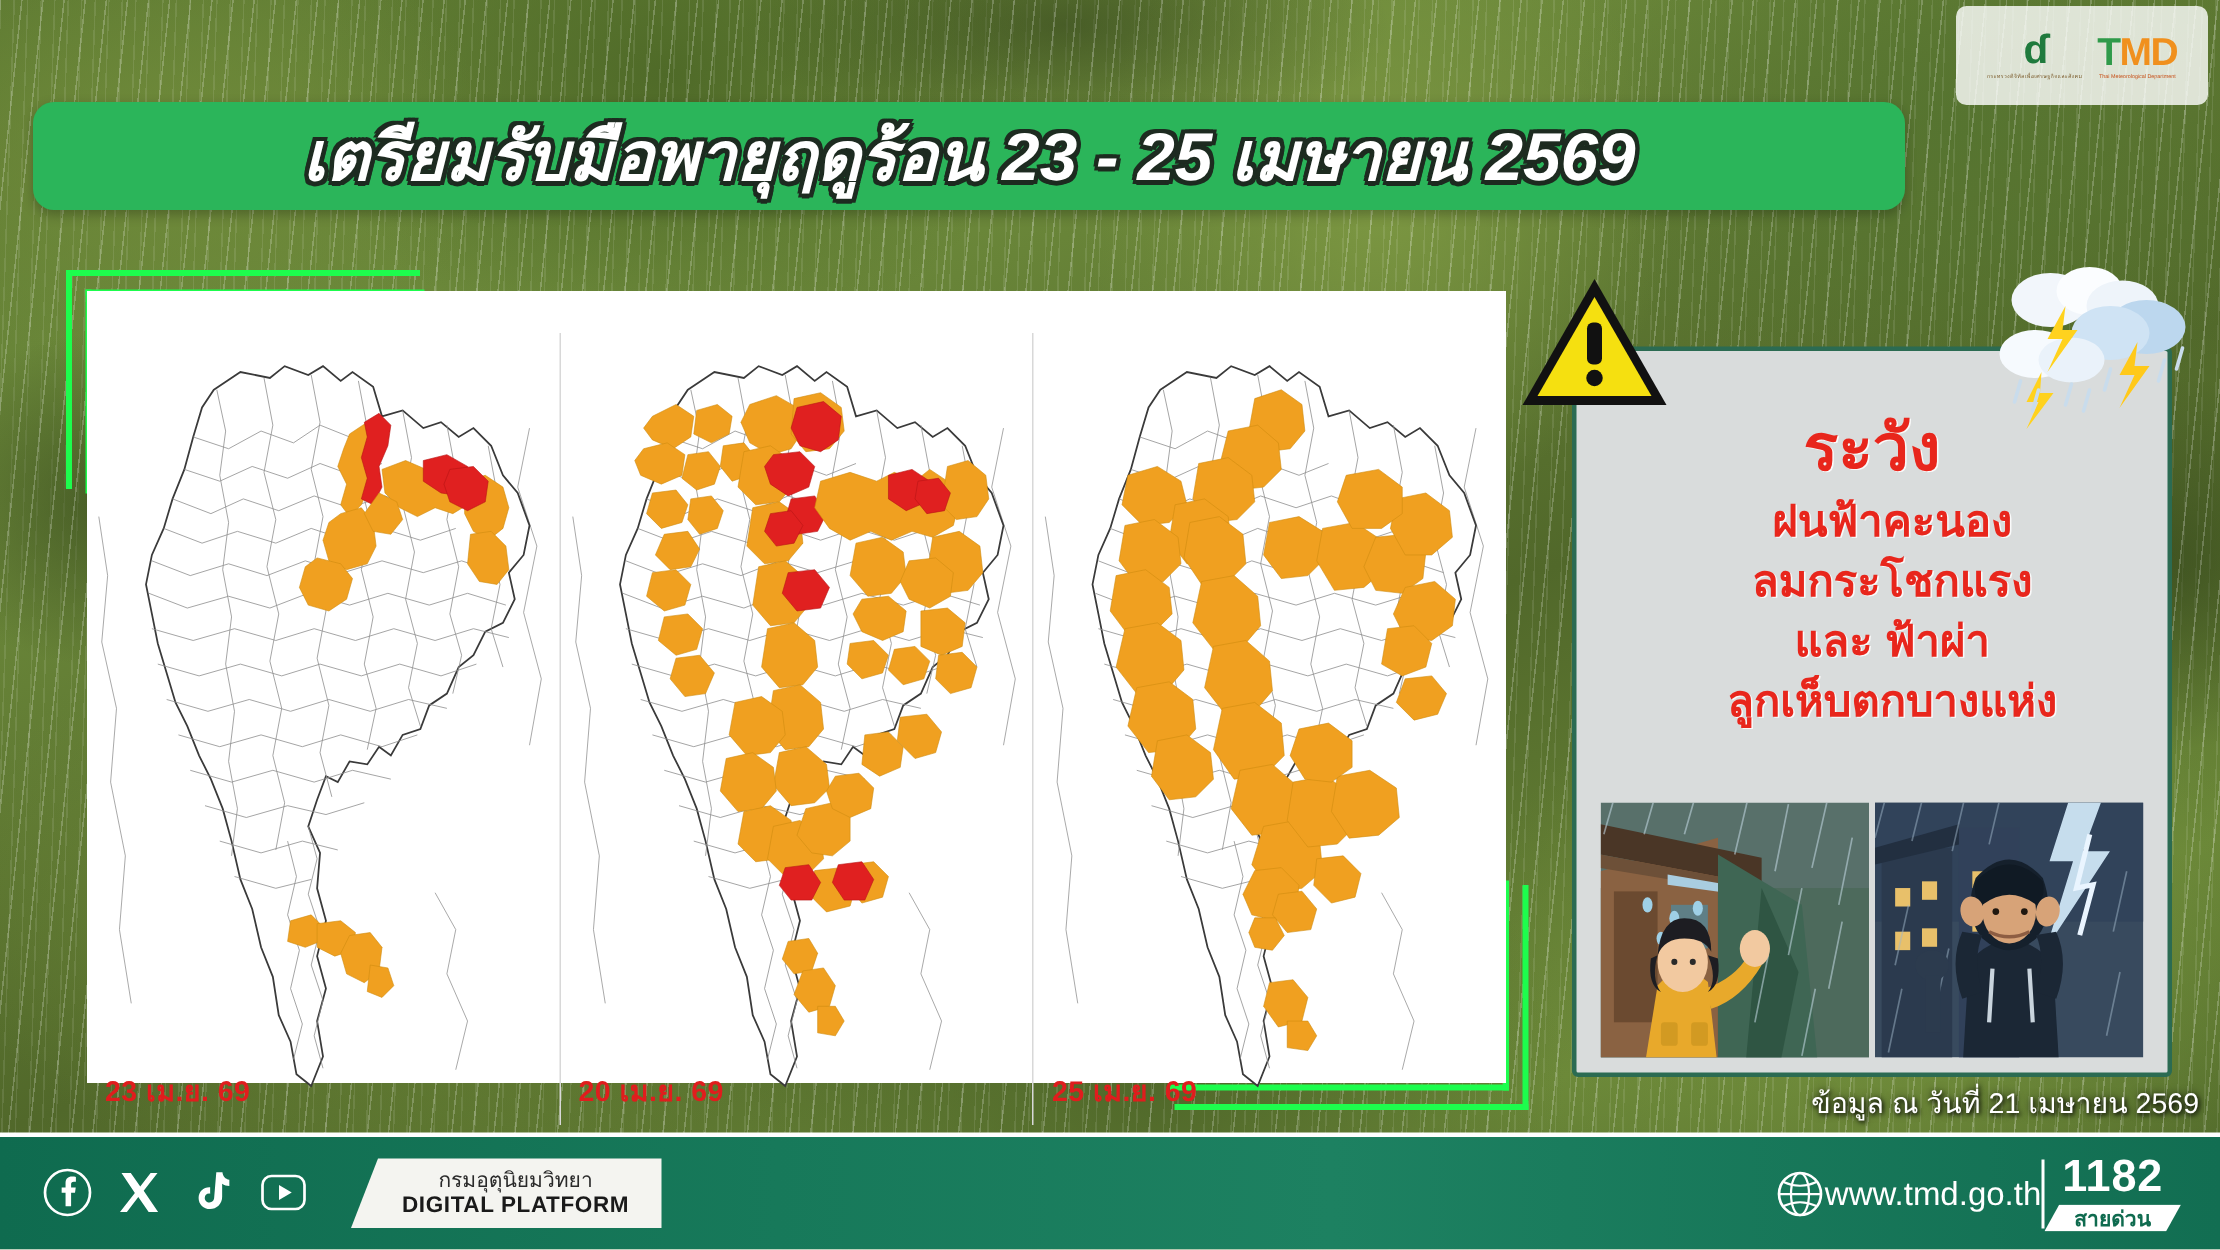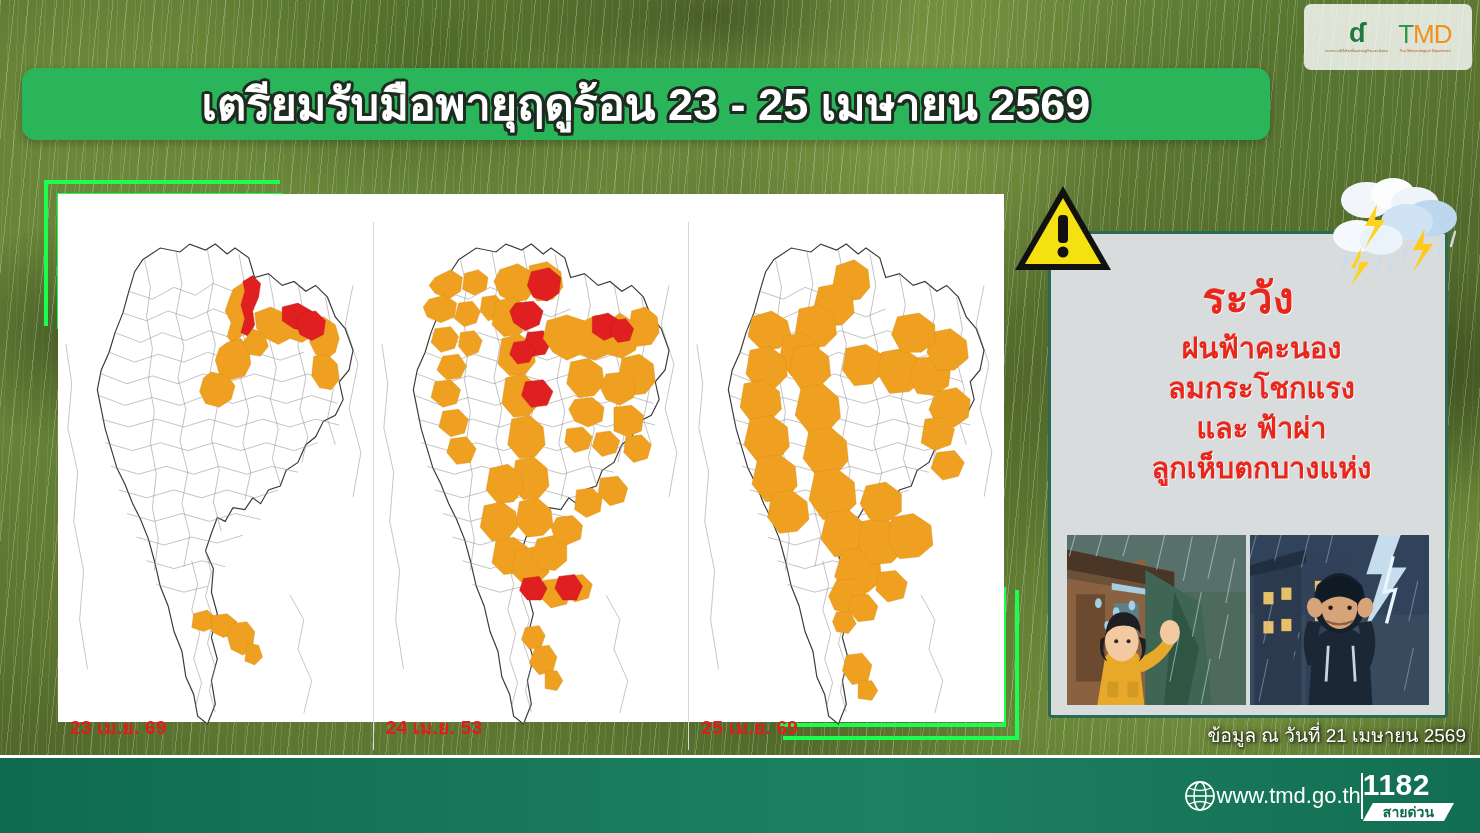--- a/index.html
+++ b/index.html
@@ -47,32 +47,33 @@
   #logo-plate {
     position: absolute; top: 4px; right: 8px;
     width: 168px; height: 66px;
     background: rgba(255,255,255,.80);
     border-radius: 7px;
     display: flex; align-items: center; justify-content: center; gap: 10px;
   }
   .logo-col { display: flex; flex-direction: column; align-items: center; line-height: 1; }
   .ministry-mark { font-size: 27px; color: #1f7a3d; font-weight: bold; letter-spacing: -2px; }
   .logo-sub { font-size: 3.6px; color: #7a5a2a; margin-top: 3px; text-align: center; letter-spacing: .2px; }
-  .tmd-mark { font-size: 26px; font-weight: normal; color: #f0901e; letter-spacing: -1px; }
+  .tmd-mark { font-size: 26px; font-weight: bold; color: #f0901e; letter-spacing: -1px; }
   .tmd-mark .t { color: #2f9a4a; }
   .tmd-sub { font-size: 3.6px; color: #c8531c; margin-top: 3px; }
 
   
   #title-bar {
     position: absolute; left: 22px; top: 68px;
     width: 1248px; height: 72px;
     background: #2bb55a;
     border-radius: 14px;
     display: flex; align-items: center; justify-content: center;
     box-shadow: 0 3px 8px rgba(0,0,0,.25);
+    font-style: italic;
   }
   #title-text {
     font-size: 45px; font-weight: bold; color: #ffffff; white-space: nowrap;
     text-shadow:
       -2.5px -2.5px 0 #1d2b20, 2.5px -2.5px 0 #1d2b20,
       -2.5px  2.5px 0 #1d2b20, 2.5px  2.5px 0 #1d2b20,
        0 -3px 0 #1d2b20, 0 3px 0 #1d2b20, -3px 0 0 #1d2b20, 3px 0 0 #1d2b20;
   }
 
   
@@ -168,21 +169,21 @@
     clip-path: polygon(18px 0, 100% 0, 100% 100%, 0 100%);
     display: flex; flex-direction: column; align-items: center; line-height: 1.18;
   }
   #brand-th { font-size: 14px; color: #2a2a2a; }
   #brand-en { font-size: 15px; font-weight: bold; color: #1a1a1a; letter-spacing: .4px; }
 
   #footer-right { margin-left: auto; display: flex; align-items: center; padding-right: 26px; }
   #globe-icon { width: 34px; height: 34px; }
   #site-url { font-size: 22px; color: #ffffff; }
   #divider { width: 2px; height: 46px; background: #ffffff; }
-  #hotline { display: flex; flex-direction: column; line-height: 1; }
+  #hotline { display: flex; flex-direction: column; align-items: center; line-height: 1; }
   #hotline-num { font-size: 30px; font-weight: bold; color: #ffffff; letter-spacing: .5px; }
   #hotline-chip {
     margin-top: 3px; background: #ffffff; color: #0f6b4f;
     font-size: 14px; font-weight: bold;
     padding: 2px 20px;
     clip-path: polygon(10px 0, 100% 0, calc(100% - 10px) 100%, 0 100%);
   }
 </style>
 </head>
 <body>
@@ -395,21 +396,21 @@
             <path d="M152 358 L168 356 L176 368 L170 380 L156 380 L148 370 Z"></path>
             <path d="M188 356 L204 354 L212 366 L206 380 L192 380 L184 368 Z"></path>
           </g>
 
           <g fill="#F0A020" stroke="#d08c10" stroke-width="0.4">
             <path d="M154 408 L168 406 L174 416 L170 428 L158 430 L150 420 Z"></path>
             <path d="M164 428 L178 426 L186 438 L182 452 L168 456 L158 444 Z"></path>
             <path d="M174 452 L186 452 L192 462 L186 472 L174 470 Z"></path>
           </g>
         </svg>
-        <div class="map-date">24 เม.ย. 53</div>
+        <div class="map-date">20 เม.ย. 69</div>
       </div>
 
       <div class="map-cell">
         <svg class="map-svg" viewBox="0 0 320 528" preserveAspectRatio="xMidYMid meet">
           <g fill="none" stroke="#8a8a8a" stroke-width="0.5">
             <path d="M8 120 L14 160 L10 205 L20 250 L16 300 L26 350 L22 400 L30 450"></path>
             <path d="M300 60 L292 100 L305 140 L296 185 L308 230 L300 275"></path>
             <path d="M236 375 L250 400 L244 430 L258 462 L250 495"></path>
           </g>
           <path d="M86 34 L104 22 L124 26 L134 18 L150 24 L160 18 L172 28 L180 22 L194 32 L200 52 L214 48 L228 60
@@ -625,20 +626,40 @@
             <line x1="92" y1="108" x2="94" y2="140" stroke="#c9d4dd" stroke-width="2.5"></line>
           </g>
         </svg>
       </div>
     </div>
   </div>
 
   <div id="data-stamp">ข้อมูล ณ วันที่ 21 เมษายน 2569</div>
 
   <div id="footer">
+    <div id="footer-left">
+      <svg class="sm-icon" viewBox="0 0 34 34">
+        <circle cx="17" cy="17" r="15" fill="none" stroke="#ffffff" stroke-width="1.8"></circle>
+        <path d="M19.4 17.2 H22 l.5-3.6h-3.1v-2.1c0-1 .4-1.7 1.8-1.7h1.4V6.6c-.6-.1-1.6-.2-2.6-.2-2.7 0-4.3 1.5-4.3 4.3v2.9h-2.6v3.6h2.6v9h3.7Z" fill="#ffffff"></path>
+      </svg>
+      <svg class="sm-icon" viewBox="0 0 34 34">
+        <path d="M5 4 H11.2 L17.5 13 L24.4 4 H29 L19.8 15.8 L29.4 30 H23.1 L16.2 20 L8.6 30 H4 L13.9 17.4 Z" fill="#ffffff"></path>
+      </svg>
+      <svg class="sm-icon" viewBox="0 0 34 34">
+        <path d="M20.2 3.5h4.1c.3 2.6 1.8 4.6 4.6 5v4.2c-1.8 0-3.4-.5-4.8-1.5v8.6c0 4.9-3.7 8.2-8.1 8.2-4.3 0-7.6-3.2-7.6-7.4 0-4.3 3.5-7.4 7.7-7.1v4.3c-2 -.4-3.6.9-3.6 2.8 0 1.7 1.4 3 3.1 3 1.9 0 3.2-1.4 3.2-3.4Z" fill="#ffffff"></path>
+      </svg>
+      <svg class="sm-icon" viewBox="0 0 34 34">
+        <rect x="3" y="6" width="28" height="22" rx="6" fill="none" stroke="#ffffff" stroke-width="1.8"></rect>
+        <path d="M14 12 L22.5 17 L14 22 Z" fill="#ffffff"></path>
+      </svg>
+      <div id="brand-chip">
+        <div id="brand-th">กรมอุตุนิยมวิทยา</div>
+        <div id="brand-en">DIGITAL PLATFORM</div>
+      </div>
+    </div>
 
     <div id="footer-right">
       <svg id="globe-icon" viewBox="0 0 34 34">
         <circle cx="17" cy="17" r="14" fill="none" stroke="#ffffff" stroke-width="1.8"></circle>
         <ellipse cx="17" cy="17" rx="6" ry="14" fill="none" stroke="#ffffff" stroke-width="1.5"></ellipse>
         <line x1="3" y1="17" x2="31" y2="17" stroke="#ffffff" stroke-width="1.5"></line>
         <path d="M6 9 q11 5 22 0" fill="none" stroke="#ffffff" stroke-width="1.3"></path>
         <path d="M6 25 q11 -5 22 0" fill="none" stroke="#ffffff" stroke-width="1.3"></path>
       </svg>
       <div id="site-url">www.tmd.go.th</div>

